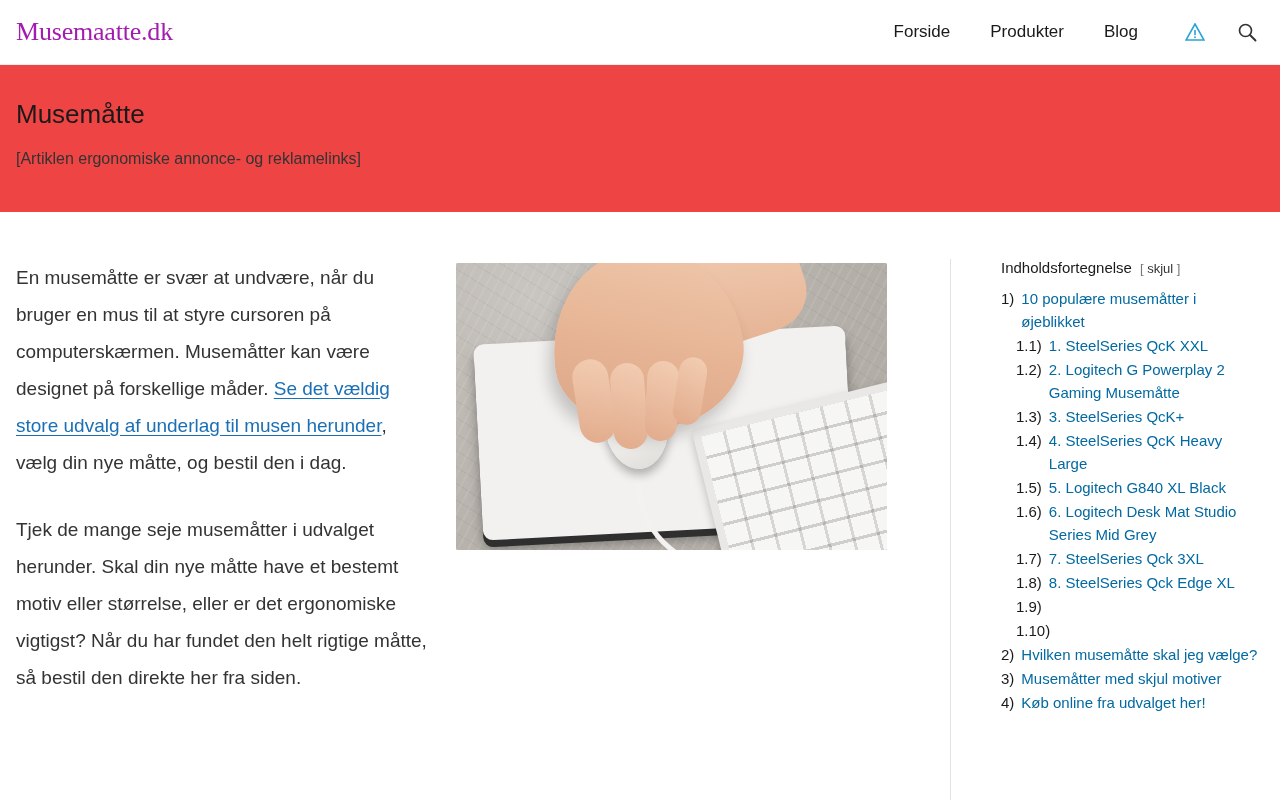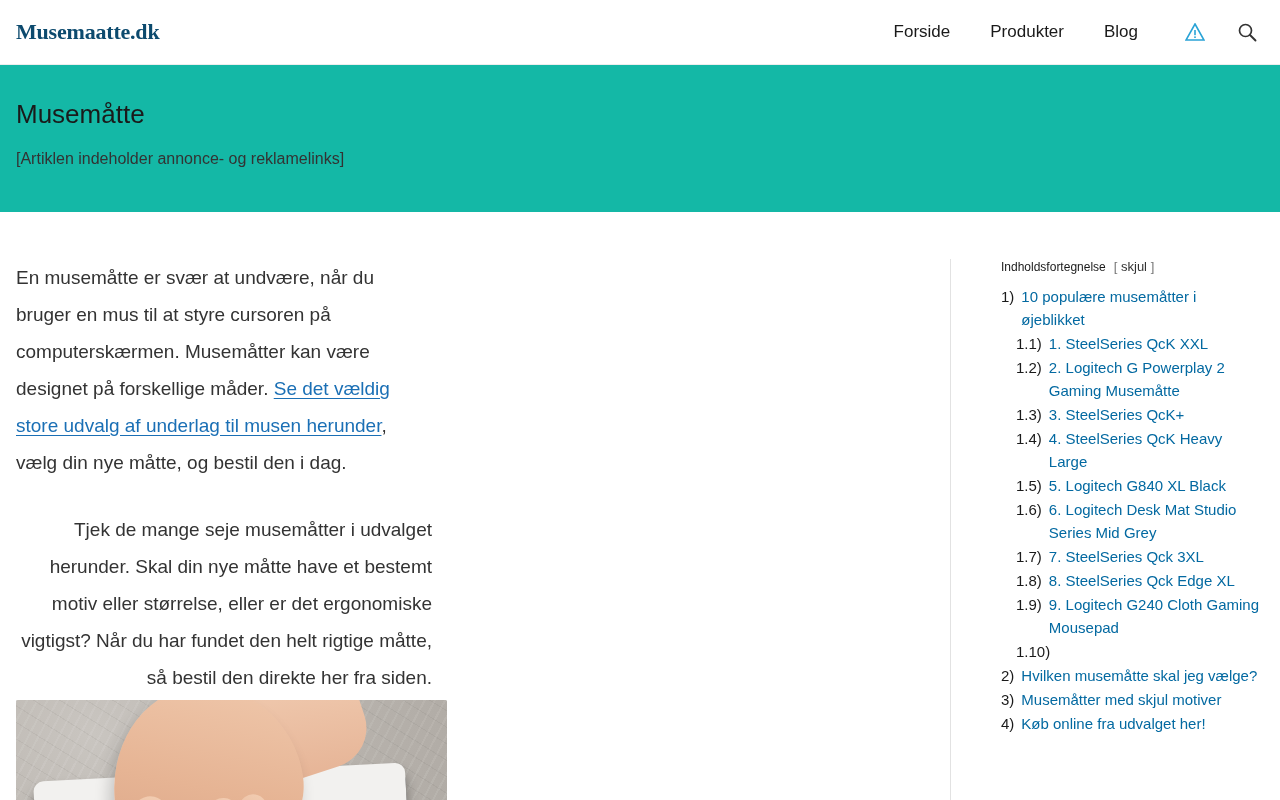--- a/index.html
+++ b/index.html
@@ -19,23 +19,23 @@
     height: 64px;
     background: #ffffff;
     display: flex;
     align-items: center;
     padding: 0 16px 0 16px;
     border-bottom: 1px solid #ffffff;
     position: relative;
   }
   .site-title {
     font-family: "Liberation Serif", serif;
-    font-size: 22px;
-    font-weight: 700;
-    color: #0c4a6e;
+    font-size: 26px;
+    font-weight: 400;
+    color: #a21caf;
     letter-spacing: -0.2px;
     white-space: nowrap;
   }
   .main-nav {
     margin-left: auto;
     display: flex;
     align-items: center;
     gap: 8px;
   }
   .nav-item {
@@ -62,21 +62,21 @@
     width: 22px;
     height: 22px;
     display: flex;
     align-items: center;
     justify-content: center;
     cursor: pointer;
   }
 
   
   .title-band {
-    background: #14b8a6;
+    background: #ef4444;
     border-top: 1px solid #ededed;
     padding: 32px 16px 30px 16px;
     height: 148px;
   }
   .page-title {
     font-size: 26px;
     font-weight: 400;
     color: #1a1a1a;
     margin: 0 0 0 0;
     line-height: 34px;
@@ -92,34 +92,33 @@
   
   .content-wrap {
     display: flex;
     height: calc(800px - 64px - 148px);
     padding-top: 47px;
   }
   .article-col {
     width: 950px;
     padding: 0 32px 0 16px;
     display: flex;
-    flex-direction: column;
     gap: 0px;
   }
   .article-text {
     width: 440px;
     padding-right: 24px;
   }
   .article-text p {
     margin: 0 0 30px 0;
     font-size: 19px;
     line-height: 37px;
     color: #333333;
   }
-  .article-text p:last-child { margin-bottom: 0; text-align: right; }
+  .article-text p:last-child { margin-bottom: 0; }
   .inline-link {
     color: #1a6fb5;
     text-decoration: underline;
     text-underline-offset: 3px;
     cursor: pointer;
   }
   .article-figure {
     width: 432px;
     padding-top: 4px;
   }
@@ -232,21 +231,21 @@
     border-left: 1px solid #e2e2e2;
     padding: 0 20px 0 50px;
   }
   .toc-header {
     display: flex;
     align-items: baseline;
     gap: 8px;
     margin-bottom: 11px;
   }
   .toc-title {
-    font-size: 12px;
+    font-size: 15px;
     color: #1a1a1a;
   }
   .toc-toggle {
     font-size: 13px;
     color: #333;
     cursor: pointer;
     white-space: nowrap;
   }
   .toc-toggle .brk { color: #777; }
   ul.toc-list {
@@ -290,21 +289,21 @@
       <svg width="20" height="20" viewBox="0 0 20 20" aria-hidden="true">
         <circle cx="8.5" cy="8.5" r="6" fill="none" stroke="#333" stroke-width="1.7"></circle>
         <line x1="13" y1="13" x2="18.5" y2="18.5" stroke="#333" stroke-width="1.9" stroke-linecap="round"></line>
       </svg>
     </span>
   </nav>
 </header>
 
 <section class="title-band">
   <h1 class="page-title">Musemåtte</h1>
-  <div class="page-subtitle">[Artiklen indeholder annonce- og reklamelinks]</div>
+  <div class="page-subtitle">[Artiklen ergonomiske annonce- og reklamelinks]</div>
 </section>
 
 <div class="content-wrap">
 
   <div class="article-col">
 
     <div class="article-text">
       <p><span>En musemåtte er svær at undvære, når du bruger en mus til at styre cursoren på computerskærmen. Musemåtter kan være designet på forskellige måder. </span><a class="inline-link">Se det vældig store udvalg af underlag til musen herunder</a><span>, vælg din nye måtte, og bestil den i dag.</span></p>
       <p>Tjek de mange seje musemåtter i udvalget herunder. Skal din nye måtte have et bestemt motiv eller størrelse, eller er det ergonomiske vigtigst? Når du har fundet den helt rigtige måtte, så bestil den direkte her fra siden.</p>
     </div>
@@ -368,21 +367,20 @@
         <li class="lvl2">
           <span class="toc-num">1.7)</span>
           <span class="toc-text">7. SteelSeries Qck 3XL</span>
         </li>
         <li class="lvl2">
           <span class="toc-num">1.8)</span>
           <span class="toc-text">8. SteelSeries Qck Edge XL</span>
         </li>
         <li class="lvl2">
           <span class="toc-num">1.9)</span>
-          <span class="toc-text">9. Logitech G240 Cloth Gaming Mousepad</span>
         </li>
         <li class="lvl2">
           <span class="toc-num">1.10)</span>
         </li>
         <li class="lvl1">
           <span class="toc-num">2)</span>
           <span class="toc-text">Hvilken musemåtte skal jeg vælge?</span>
         </li>
         <li class="lvl1">
           <span class="toc-num">3)</span>

